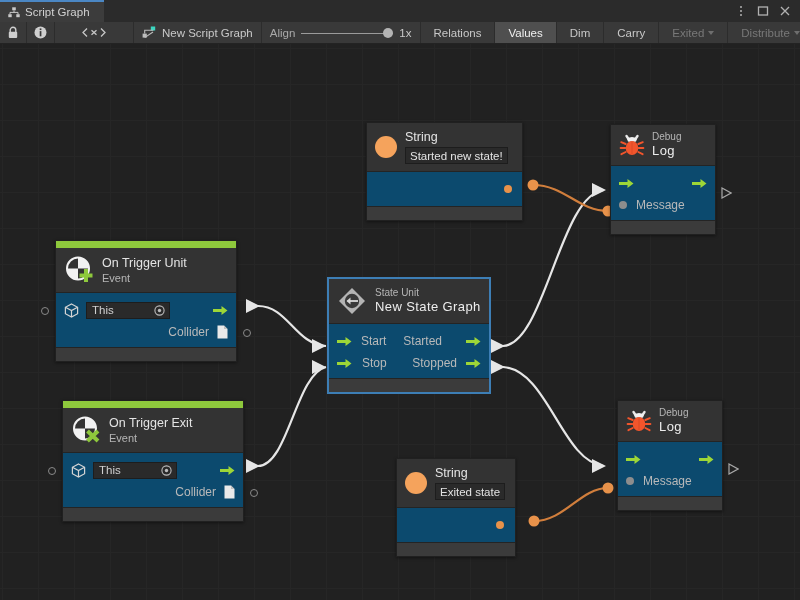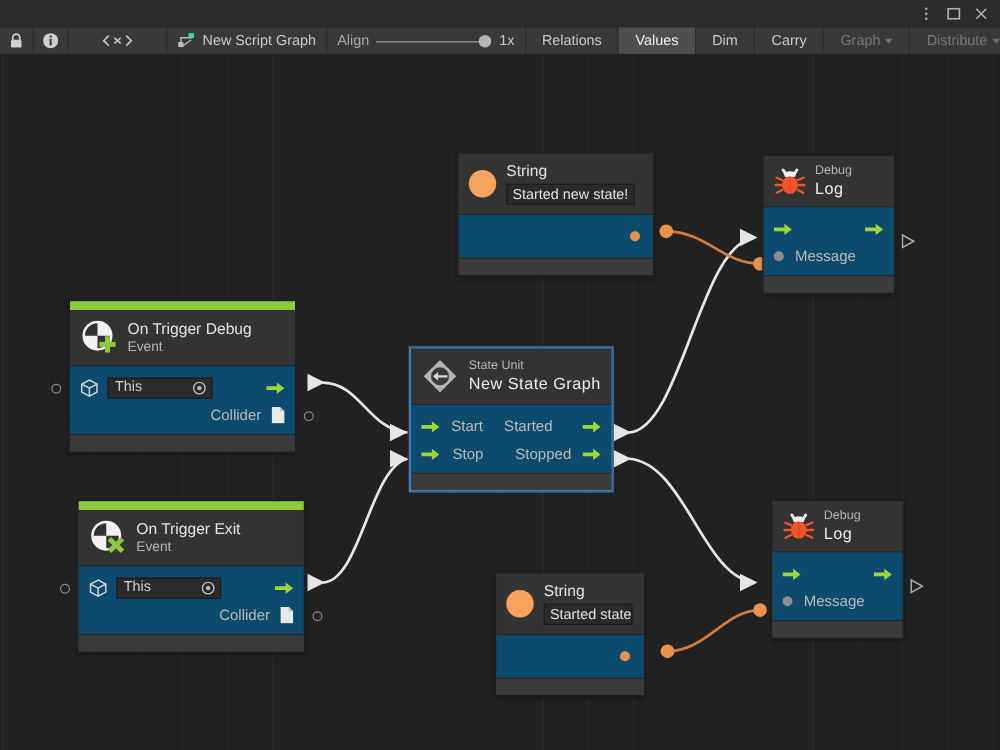--- a/index.html
+++ b/index.html
@@ -153,20 +153,29 @@
   .tri-hollow {
     position: absolute; width: 11px; height: 12px;
   }
 </style>
 </head>
 <body>
 
 <div id="app">
 
   <div class="tabbar">
+    <div class="tab">
+      <svg class="tab-icon" viewBox="0 0 12 11">
+        <rect x="4.2" y="0.3" width="3.6" height="3" fill="#c9c9c9"></rect>
+        <rect x="0.3" y="7.2" width="3.4" height="3" fill="#c9c9c9"></rect>
+        <rect x="8.3" y="7.2" width="3.4" height="3" fill="#c9c9c9"></rect>
+        <path d="M6 3.4 L6 5.4 M2 5.4 L10 5.4 M2 5.4 L2 7.1 M10 5.4 L10 7.1" stroke="#c9c9c9" stroke-width="1" fill="none"></path>
+      </svg>
+      <span>Script Graph</span>
+    </div>
     <div class="wincontrols">
       <svg class="wc" viewBox="0 0 12 12">
         <circle cx="6" cy="2" r="1" fill="#cfcfcf"></circle>
         <circle cx="6" cy="6" r="1" fill="#cfcfcf"></circle>
         <circle cx="6" cy="10" r="1" fill="#cfcfcf"></circle>
       </svg>
       <svg class="wc" viewBox="0 0 12 12">
         <rect x="1.5" y="2" width="9" height="8" fill="none" stroke="#cfcfcf" stroke-width="1.3"></rect>
       </svg>
       <svg class="wc" viewBox="0 0 12 12">
@@ -222,21 +231,21 @@
     <div class="tb-btn wide active">
       <span>Values</span>
     </div>
     <div class="tb-btn wide">
       <span>Dim</span>
     </div>
     <div class="tb-btn wide">
       <span>Carry</span>
     </div>
     <div class="tb-btn wide dim">
-      <span>Graph</span>
+      <span>Exited</span>
       <i class="caret"></i>
     </div>
     <div class="tb-btn wide dim">
       <span>Distribute</span>
       <i class="caret"></i>
     </div>
 
   </div>
 
   <div class="canvas">
@@ -325,21 +334,21 @@
       <div class="node-topbar"></div>
       <div class="node-head">
         <svg class="head-icon" viewBox="0 0 30 30">
           <circle cx="14" cy="13.5" r="11" fill="none" stroke="#f2f2f2" stroke-width="2"></circle>
           <path d="M14 13.5 L14 2.5 A11 11 0 0 1 25 13.5 Z" fill="#f2f2f2"></path>
           <path d="M14 13.5 L14 24.5 A11 11 0 0 1 3 13.5 Z" fill="#f2f2f2"></path>
           <rect x="15.5" y="18.5" width="13" height="4" fill="#8ec83c"></rect>
           <rect x="20" y="14" width="4" height="13" fill="#8ec83c"></rect>
         </svg>
         <div class="head-text">
-          <span class="head-title">On Trigger Debug</span>
+          <span class="head-title">On Trigger Unit</span>
           <span class="head-sub">Event</span>
         </div>
       </div>
       <div class="node-body">
         <div class="row split">
           <div style="display:flex; align-items:center; gap:7px;">
             <svg class="cube-icon" viewBox="0 0 15 15">
               <path d="M7.5 1 L13.6 4.3 L13.6 10.7 L7.5 14 L1.4 10.7 L1.4 4.3 Z" fill="none" stroke="#d4d4d4" stroke-width="1.2"></path>
               <path d="M1.4 4.3 L7.5 7.6 L13.6 4.3 M7.5 7.6 L7.5 14" fill="none" stroke="#d4d4d4" stroke-width="1.2"></path>
             </svg>
@@ -465,21 +474,21 @@
       <div class="ext-circle" style="left:-15px; top:66px;"></div>
       <div class="ext-circle" style="right:-15px; top:88px;"></div>
     </div>
 
     <div class="node" style="left:396px; top:414px; width:120px;">
       <div class="node-head">
         <div class="circle-orange"></div>
         <div class="head-text">
           <span class="head-title">String</span>
           <div class="textfield" style="margin-top:2px;">
-            <span>Started state</span>
+            <span>Exited state</span>
           </div>
         </div>
       </div>
       <div class="node-body" style="height:34px;">
         <div class="ext-dot-orange" style="right:11px; top:13px;"></div>
       </div>
       <div class="node-foot"></div>
     </div>
 
     <div class="node" style="left:617px; top:356px; width:106px;">

